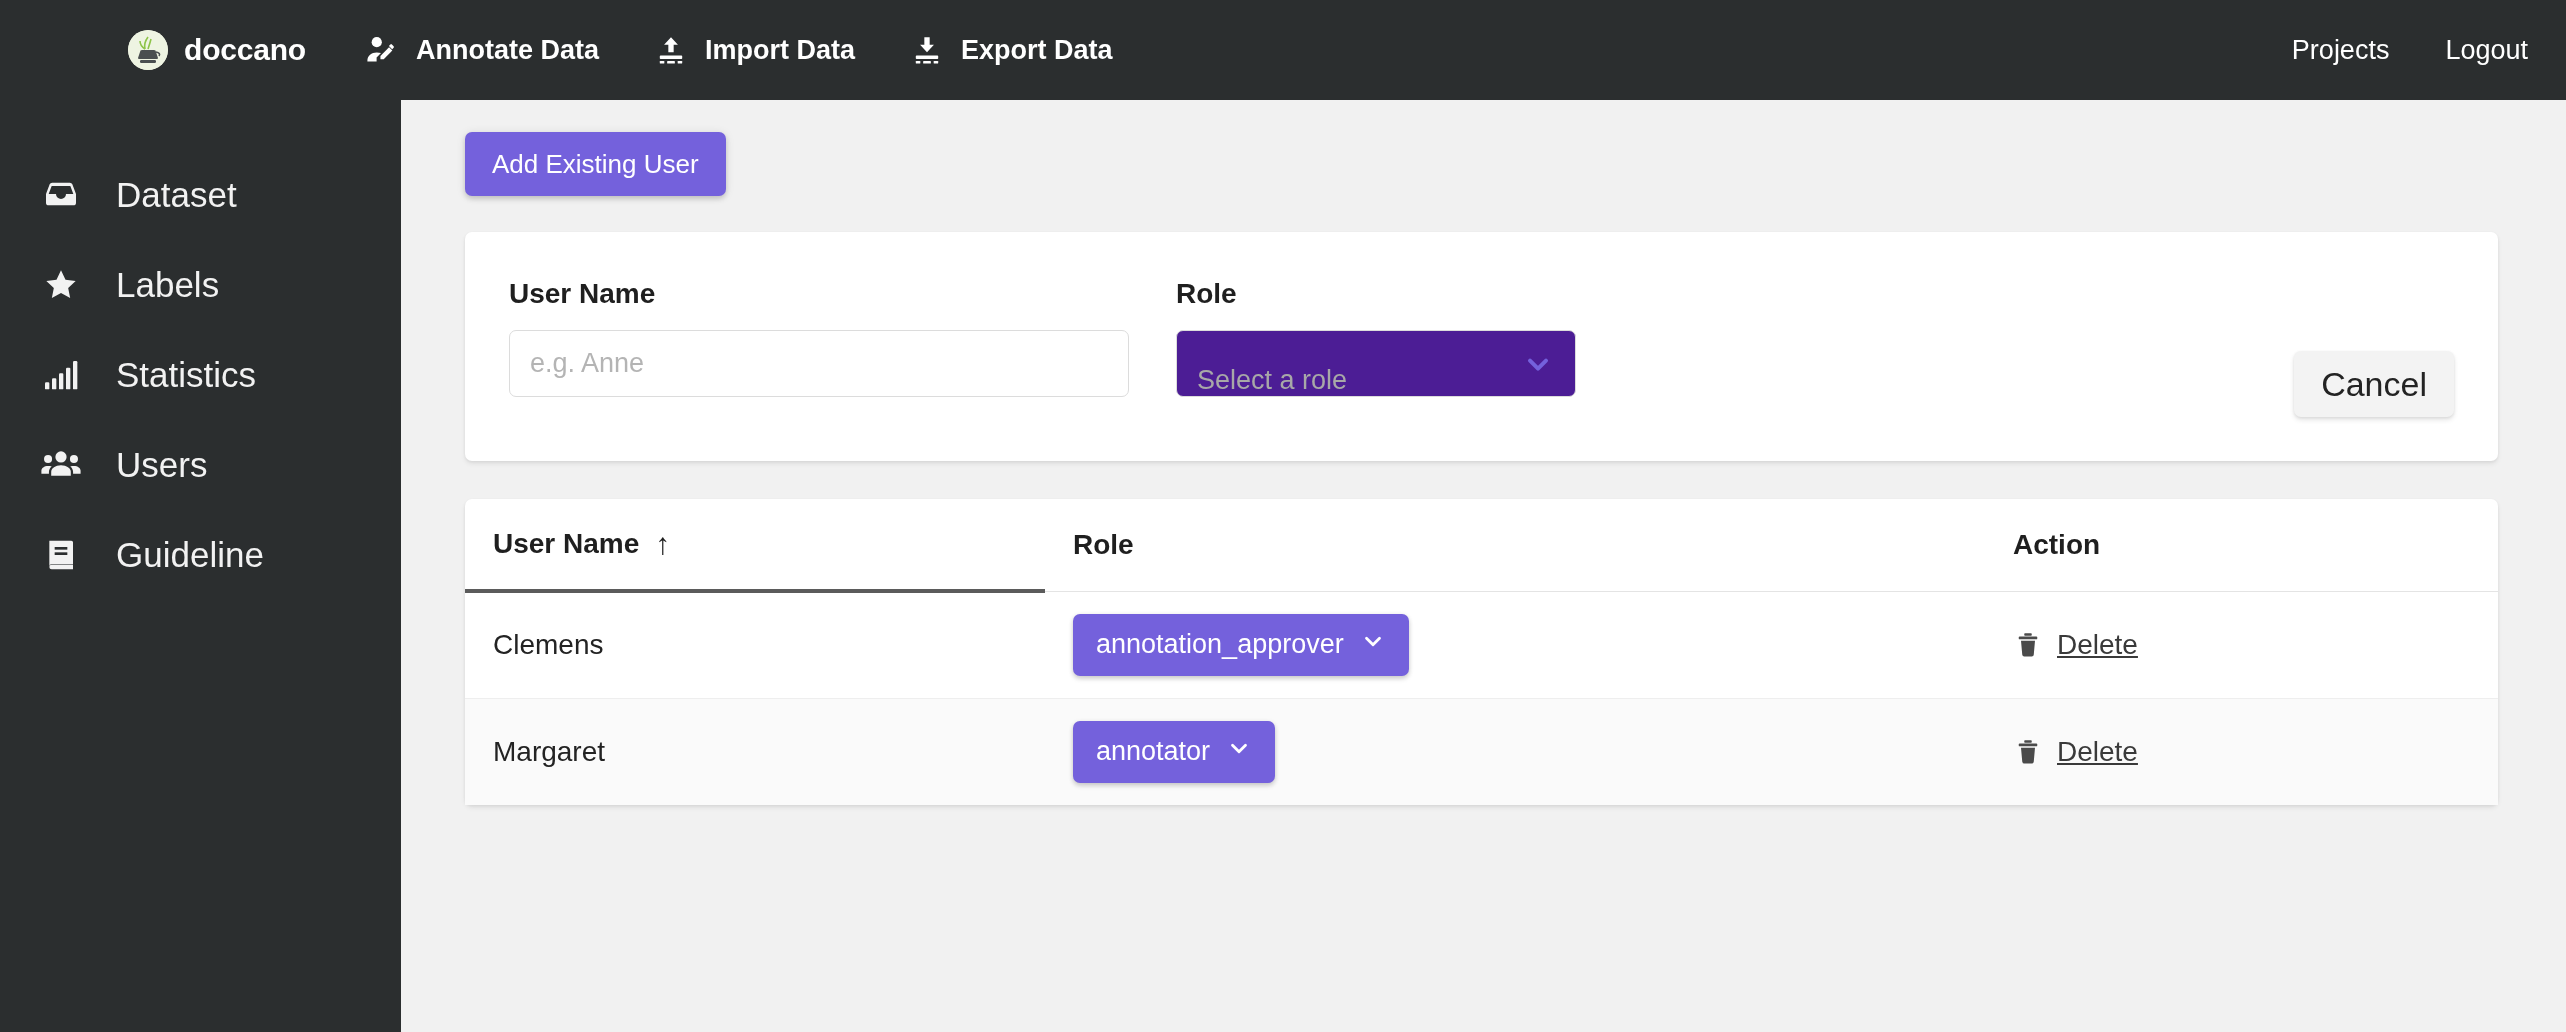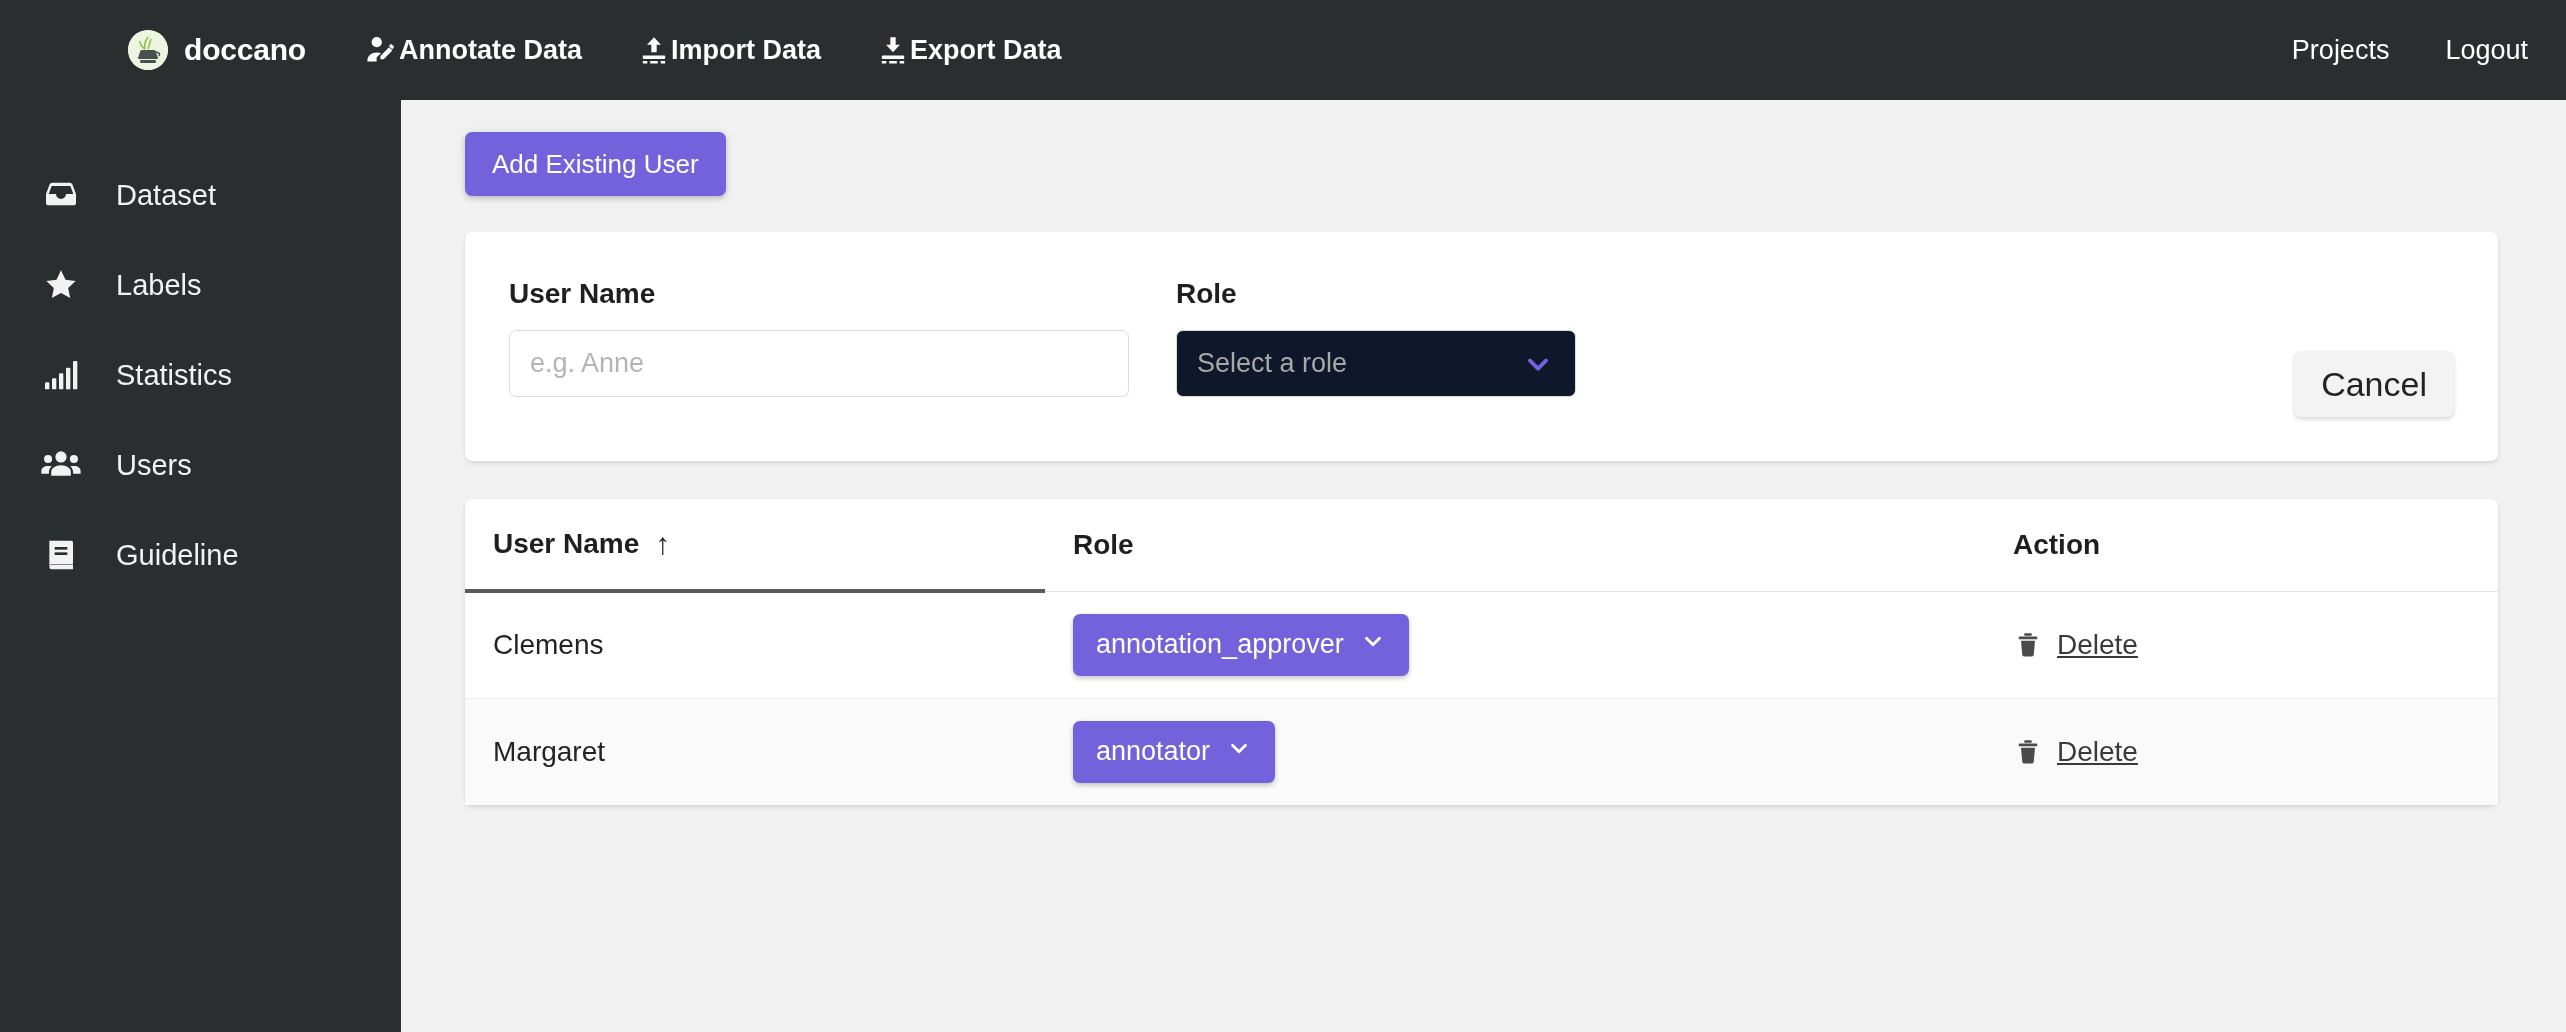--- a/index.html
+++ b/index.html
@@ -24,21 +24,21 @@
   .brand-logo {
     width: 40px; height: 40px; border-radius: 50%;
     background: #eef4e2;
     position: relative; overflow: hidden; flex: none;
   }
   .brand-logo svg { position:absolute; top:0; left:0; }
   .brand-name { color: #ffffff; font-size: 30px; font-weight: bold; letter-spacing: -0.2px; }
 
   .nav-left { display: flex; align-items: center; gap: 56px; }
   .nav-item {
-    display: flex; align-items: center; gap: 1px;
+    display: flex; align-items: center; gap: 18px;
     color: #ffffff; font-size: 27px; font-weight: bold; white-space: nowrap;
     cursor: pointer;
   }
   .nav-item .nico { display: flex; align-items: center; }
   .nav-right {
     margin-left: auto; display: flex; align-items: center; gap: 56px;
   }
   .nav-plain {
     color: #ffffff; font-size: 27px; font-weight: normal; cursor: pointer; white-space: nowrap;
   }
@@ -50,21 +50,21 @@
     background: #2b2e2f;
     padding-top: 50px;
     z-index: 4;
   }
   .side-item {
     display: flex; align-items: center;
     height: 90px; padding-left: 38px; gap: 32px;
     cursor: pointer;
   }
   .side-icon { width: 46px; display: flex; align-items: center; justify-content: center; flex: none; }
-  .side-label { color: #f2f2f2; font-size: 29px; }
+  .side-label { color: #f2f2f2; font-size: 35px; }
 
   
   .main {
     position: absolute; top: 86px; left: 401px;
     width: 2165px; height: 932px;
     background: #f1f1f1;
     padding: 46px 68px 0 64px;
     overflow: hidden;
   }
 
@@ -99,22 +99,22 @@
     padding: 0 20px;
     font-size: 27px; color: #2b2b2b;
     font-family: "Liberation Sans", sans-serif;
     outline: none;
   }
   .text-input::placeholder { color: #b4b4b4; }
   .select-wrap { position: relative; width: 100%; }
   .select-box {
     height: 67px; width: 100%;
     border: 1px solid #dcdcdc; border-radius: 7px;
-    background: #0f172a;
-    display: flex; align-items: center;
+    background: #4c1d95;
+    display: flex; align-items: flex-end;
     padding: 0 20px;
     font-size: 27px; color: #a8a8a8;
     cursor: pointer;
   }
   .select-chevron {
     position: absolute; right: 22px; top: 50%; transform: translateY(-50%);
     pointer-events: none; display:flex;
   }
   .form-actions { display: flex; align-items: center; gap: 19px; margin-left: auto; margin-top: 73px; }
   .btn-cancel {

